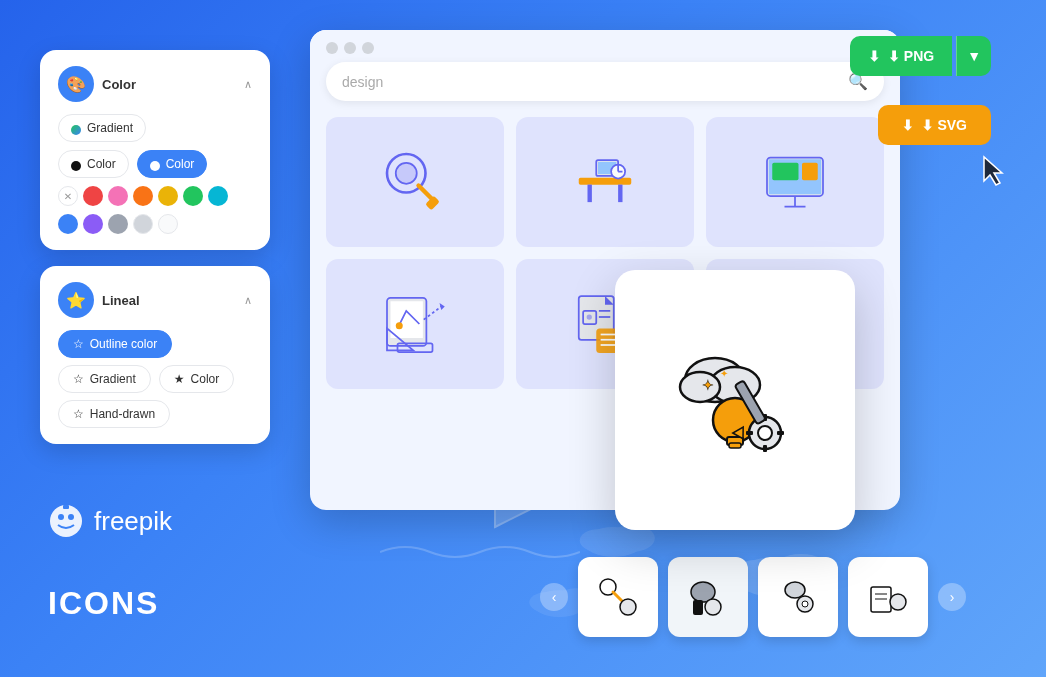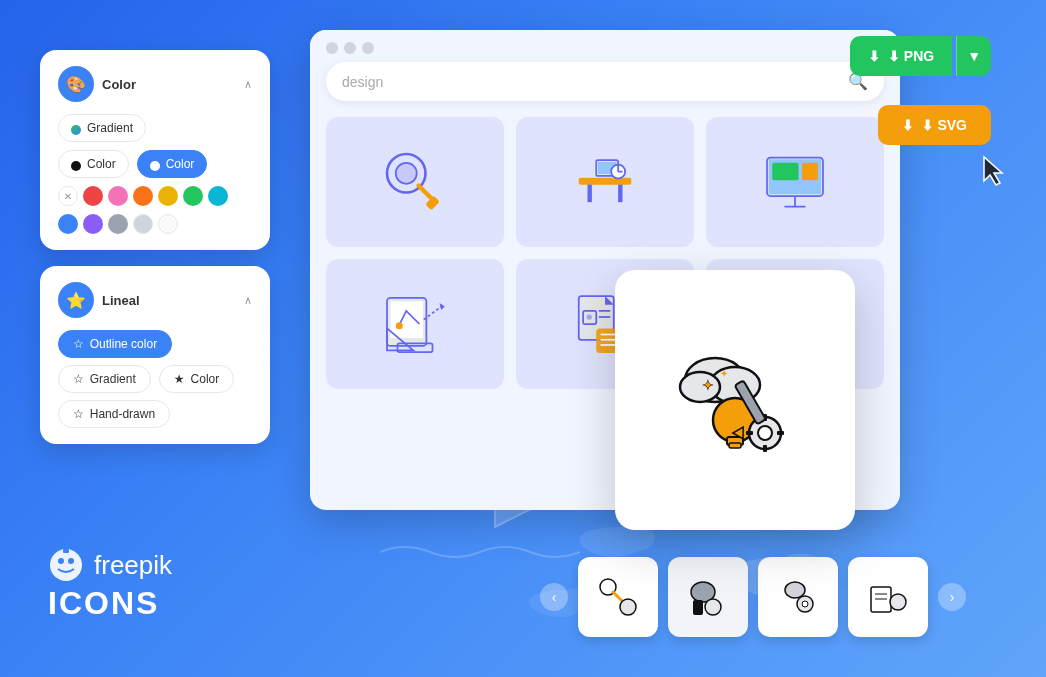--- a/index.html
+++ b/index.html
@@ -356,20 +356,21 @@
       font-size: 26px;
       font-weight: 400;
       color: white;
     }
 
     .brand-subtitle {
       font-size: 32px;
       font-weight: 900;
       color: white;
       letter-spacing: 2px;
+      margin-top: 44px;
     }
 
     
     .cloud-shape {
       position: absolute;
       opacity: 0.15;
       pointer-events: none;
     }
 
     

